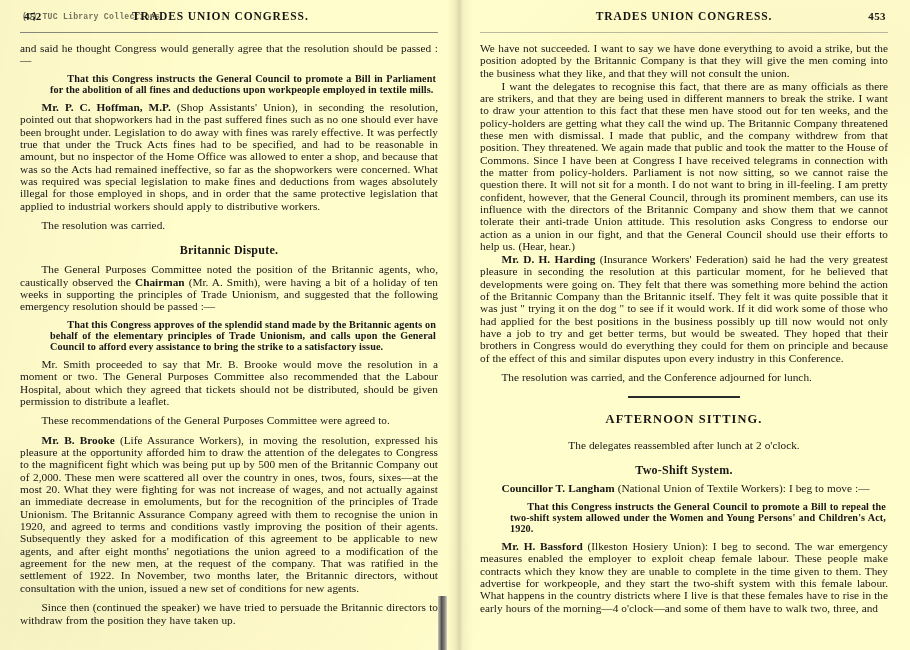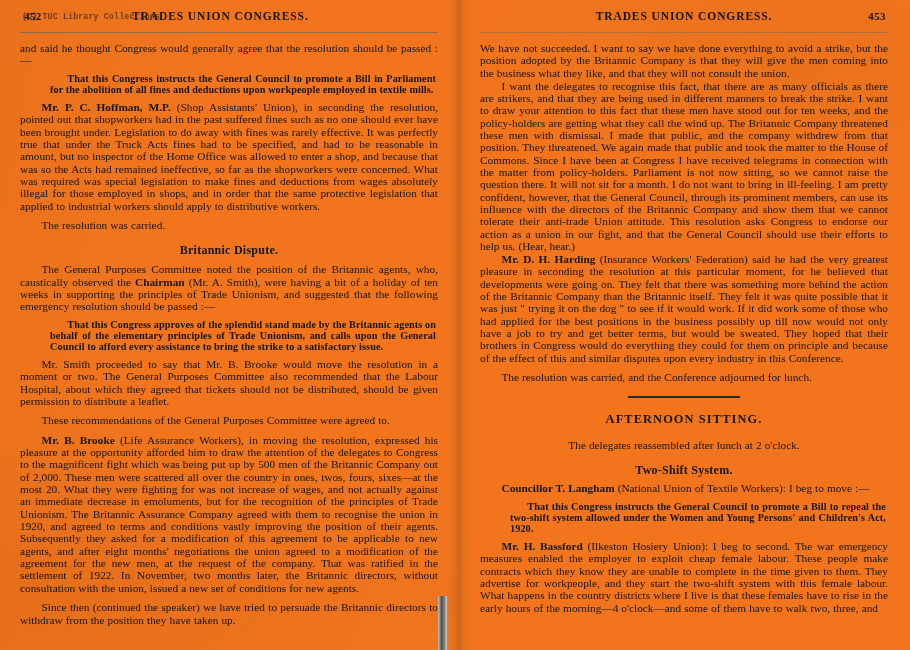--- a/index.html
+++ b/index.html
@@ -4,21 +4,21 @@
 <style>
   html, body {
     margin: 0;
     padding: 0;
     background: #ffffff;
   }
   #scan {
     position: relative;
     width: 910px;
     height: 650px;
-    background: #f97316;
+    background: #fef9c3;
     overflow: hidden;
     font-family: "Liberation Serif", serif;
     color: #1a1a1a;
   }
   
   #scan::after {
     content: "";
     position: absolute;
     inset: 0;
     pointer-events: none;

